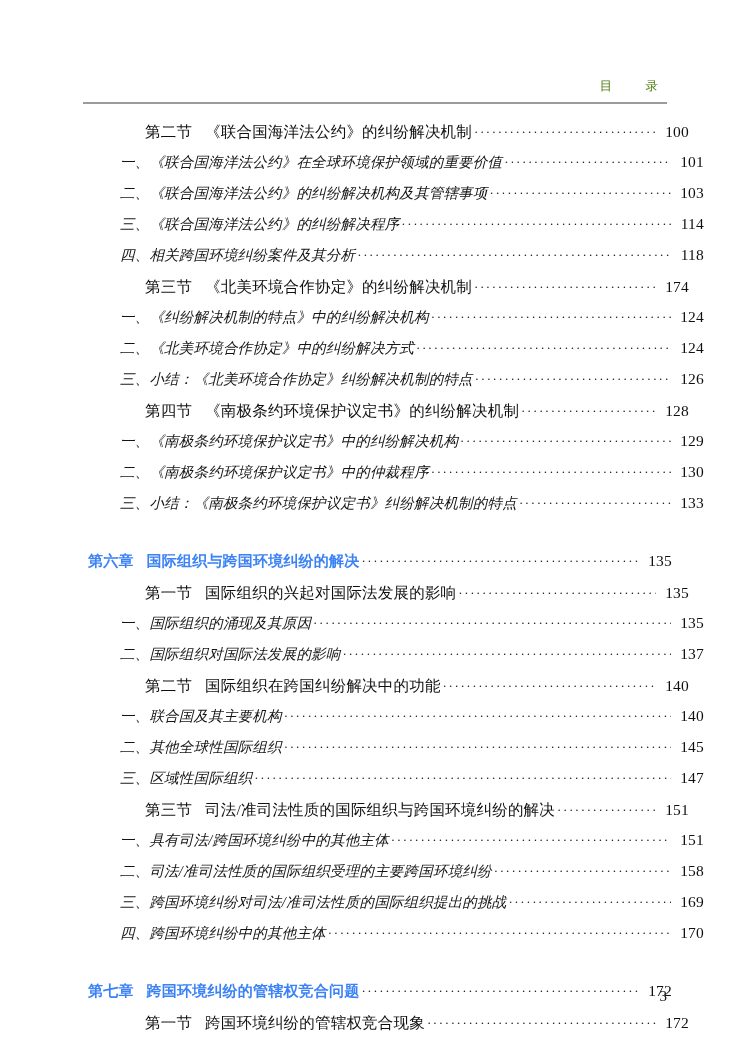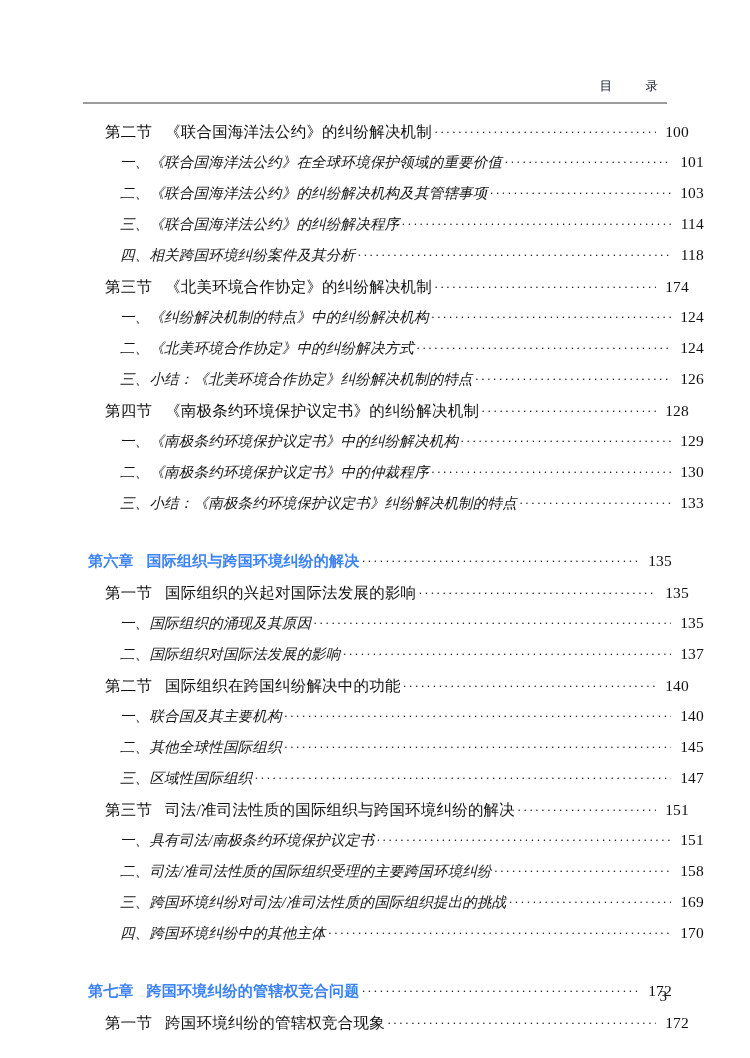--- a/index.html
+++ b/index.html
@@ -31,21 +31,21 @@
     width: 584px;
     height: 26px;
   }
   .header-title {
     position: absolute;
     right: 0;
     top: 0;
     font-family: "Liberation Serif", "DejaVu Serif", serif;
     font-size: 12.5px;
     letter-spacing: 9px;
-    color: #0f172a;
+    color: #4d7c0f;
     white-space: pre;
   }
   .header-rule {
     position: absolute;
     left: 83px;
     top: 102px;
     width: 584px;
     height: 2px;
     background: #9b9b9b;
   }
@@ -114,20 +114,21 @@
 
   
   .lv-section {
     margin-left: 22px;
   }
   .lv-section .toc-label {
     font-family: "Liberation Serif", "DejaVu Serif", serif;
     font-size: 15.5px;
     letter-spacing: 0.2px;
     color: #101010;
+    margin-left: 40px;
   }
   .lv-section .num {
     margin-right: 13px;
   }
 
   
   .lv-item {
     margin-left: 37px;
   }
   .lv-item .toc-label {
@@ -339,21 +340,21 @@
         <span class="toc-label">
           <span class="num">第三节</span>
           <span class="title">司法/准司法性质的国际组织与跨国环境纠纷的解决</span>
         </span>
         <span class="toc-leader">·····································································································································</span>
         <span class="toc-page">151</span>
       </div>
       <div class="toc-row lv-item">
         <span class="toc-label">
           <span class="num">一、</span>
-          <span class="title">具有司法/南极条约环境保护议定书</span>
+          <span class="title">具有司法/跨国环境纠纷中的其他主体</span>
         </span>
         <span class="toc-leader">·····································································································································</span>
         <span class="toc-page">151</span>
       </div>
       <div class="toc-row lv-item">
         <span class="toc-label">
           <span class="num">二、</span>
           <span class="title">司法/准司法性质的国际组织受理的主要跨国环境纠纷</span>
         </span>
         <span class="toc-leader">·····································································································································</span>

